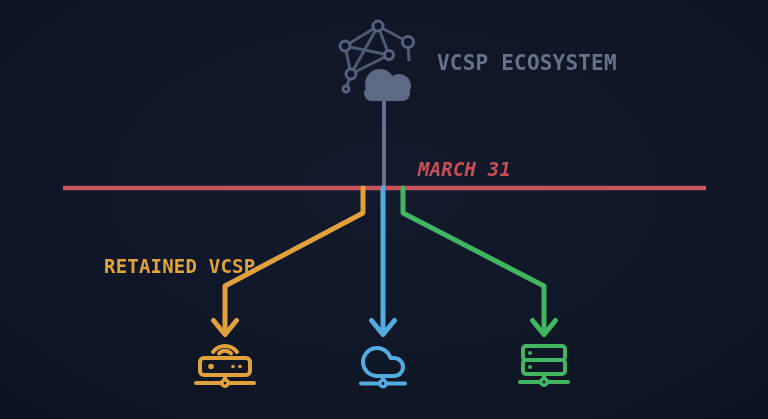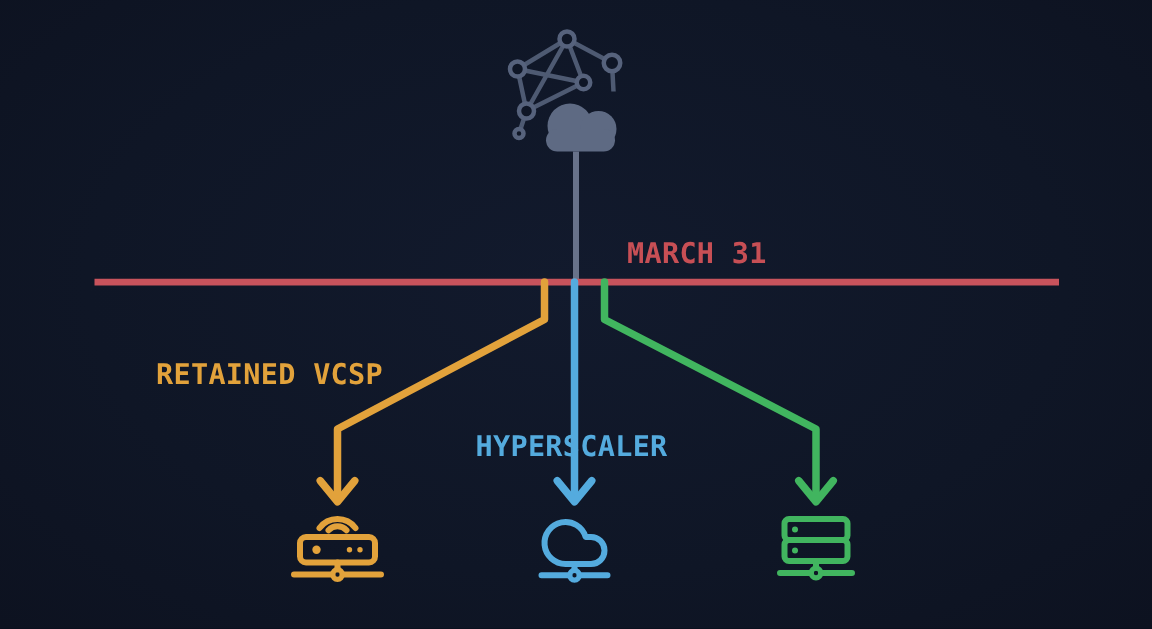--- a/index.html
+++ b/index.html
@@ -18,22 +18,22 @@
     line-height:1;
     letter-spacing:0.2px;
     white-space:nowrap;
   }
   .lbl-title{font-size:21px;color:#66718a;}
   .lbl-red{color:#c74f55;}
   .lbl-orange{color:#e2a23b;}
   .lbl-blue{color:#54abde;}
   .lbl-green{color:#41b55f;}
   .pos-title{left:437px;top:53px;}
-  .pos-deadline{left:418px;top:160px;}
-  .pos-retained{left:104px;top:241px;}
+  .pos-deadline{left:418px;top:160px;font-style:italic;}
+  .pos-retained{left:104px;top:257px;}
   .pos-hyperscaler{left:317px;top:289px;}
   .pos-alternative{left:517px;top:240px;}
   .icon{position:absolute;}
 </style>
 </head>
 <body>
 
 <div class="stage">
 
   <svg class="overlay" width="768" height="419" viewBox="0 0 768 419">
@@ -109,21 +109,21 @@
       <path d="M 31 38 L 31 42.5"></path>
       <circle cx="31" cy="46" r="3.2" stroke-width="3.5"></circle>
       <path d="M 7 46 L 27.5 46 M 34.5 46 L 55 46"></path>
     </g>
     <g fill="#41b55f">
       <circle cx="17" cy="17" r="2"></circle>
       <circle cx="17" cy="31" r="2"></circle>
     </g>
   </svg>
 
+  <div class="lbl lbl-title pos-title">VCSP ECOSYSTEM</div>
 
   <div class="lbl lbl-red pos-deadline">MARCH 31</div>
 
   <div class="lbl lbl-orange pos-retained">RETAINED VCSP</div>
 
-  <div class="lbl lbl-blue pos-hyperscaler">HYPERSCALER</div>
 
 
 </div>
 
 </body></html>

